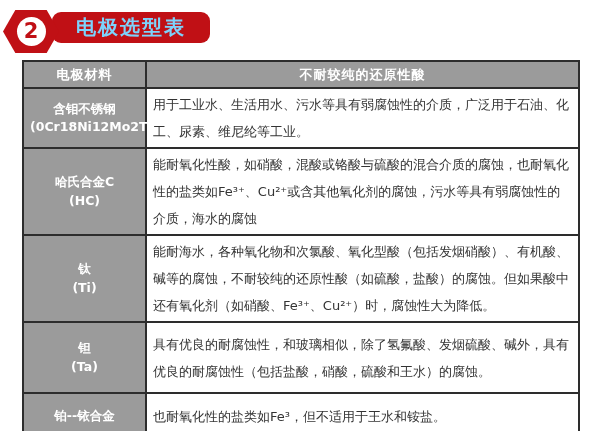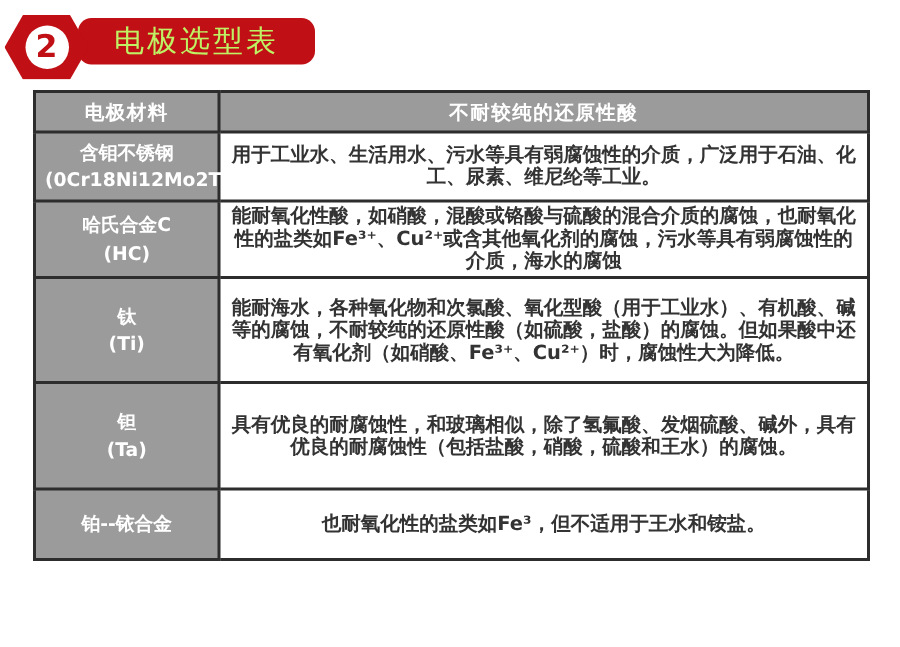--- a/index.html
+++ b/index.html
@@ -52,23 +52,23 @@
     width: 158px;
     height: 31px;
     background: #c01015;
     border-radius: 9px;
     z-index: 2;
     display: flex;
     align-items: center;
     justify-content: center;
   }
   .title-pill .title-text {
-    color: #bef264;
+    color: #7dd3fc;
     font-size: 20px;
-    font-weight: normal;
+    font-weight: bold;
     letter-spacing: 2px;
     white-space: nowrap;
   }
 
   
   table.spec {
     position: absolute;
     left: 22px;
     top: 60px;
     width: 556px;
@@ -99,24 +99,24 @@
     font-size: 12.5px;
     font-weight: bold;
     text-align: center;
     vertical-align: middle;
     line-height: 1.45;
   }
   td.description-cell {
     background: #ffffff;
     color: #333333;
     font-size: 13px;
-    font-weight: 700;
-    text-align: center;
+    font-weight: 400;
+    text-align: left;
     vertical-align: middle;
-    line-height: 15px;
+    line-height: 27px;
     padding: 3px 9px;
   }
   
   tbody tr:nth-child(1) { height: 46px; border-radius: 20px; }
   tbody tr:nth-child(2) { height: 47px; }
   tbody tr:nth-child(3) { height: 70px; margin-left: 31px; }
   tbody tr:nth-child(4) { height: 71px; }
   tbody tr:nth-child(5) { height: 47px; }
   tbody tr:nth-child(6) { height: 23px; }
   tbody tr:nth-child(7) { height: 24px; }
@@ -163,21 +163,21 @@
       <div>(HC)</div>
     </td>
     <td class="description-cell">能耐氧化性酸，如硝酸，混酸或铬酸与硫酸的混合介质的腐蚀，也耐氧化性的盐类如Fe³⁺、Cu²⁺或含其他氧化剂的腐蚀，污水等具有弱腐蚀性的介质，海水的腐蚀</td>
   </tr>
 
   <tr>
     <td class="material-cell">
       <div>钛</div>
       <div>(Ti)</div>
     </td>
-    <td class="description-cell">能耐海水，各种氧化物和次氯酸、氧化型酸（用于工业水）、有机酸、碱等的腐蚀，不耐较纯的还原性酸（如硫酸，盐酸）的腐蚀。但如果酸中还有氧化剂（如硝酸、Fe³⁺、Cu²⁺）时，腐蚀性大为降低。</td>
+    <td class="description-cell">能耐海水，各种氧化物和次氯酸、氧化型酸（包括发烟硝酸）、有机酸、碱等的腐蚀，不耐较纯的还原性酸（如硫酸，盐酸）的腐蚀。但如果酸中还有氧化剂（如硝酸、Fe³⁺、Cu²⁺）时，腐蚀性大为降低。</td>
   </tr>
 
   <tr>
     <td class="material-cell">
       <div>钽</div>
       <div>(Ta)</div>
     </td>
     <td class="description-cell">具有优良的耐腐蚀性，和玻璃相似，除了氢氟酸、发烟硫酸、碱外，具有优良的耐腐蚀性（包括盐酸，硝酸，硫酸和王水）的腐蚀。</td>
   </tr>
 

